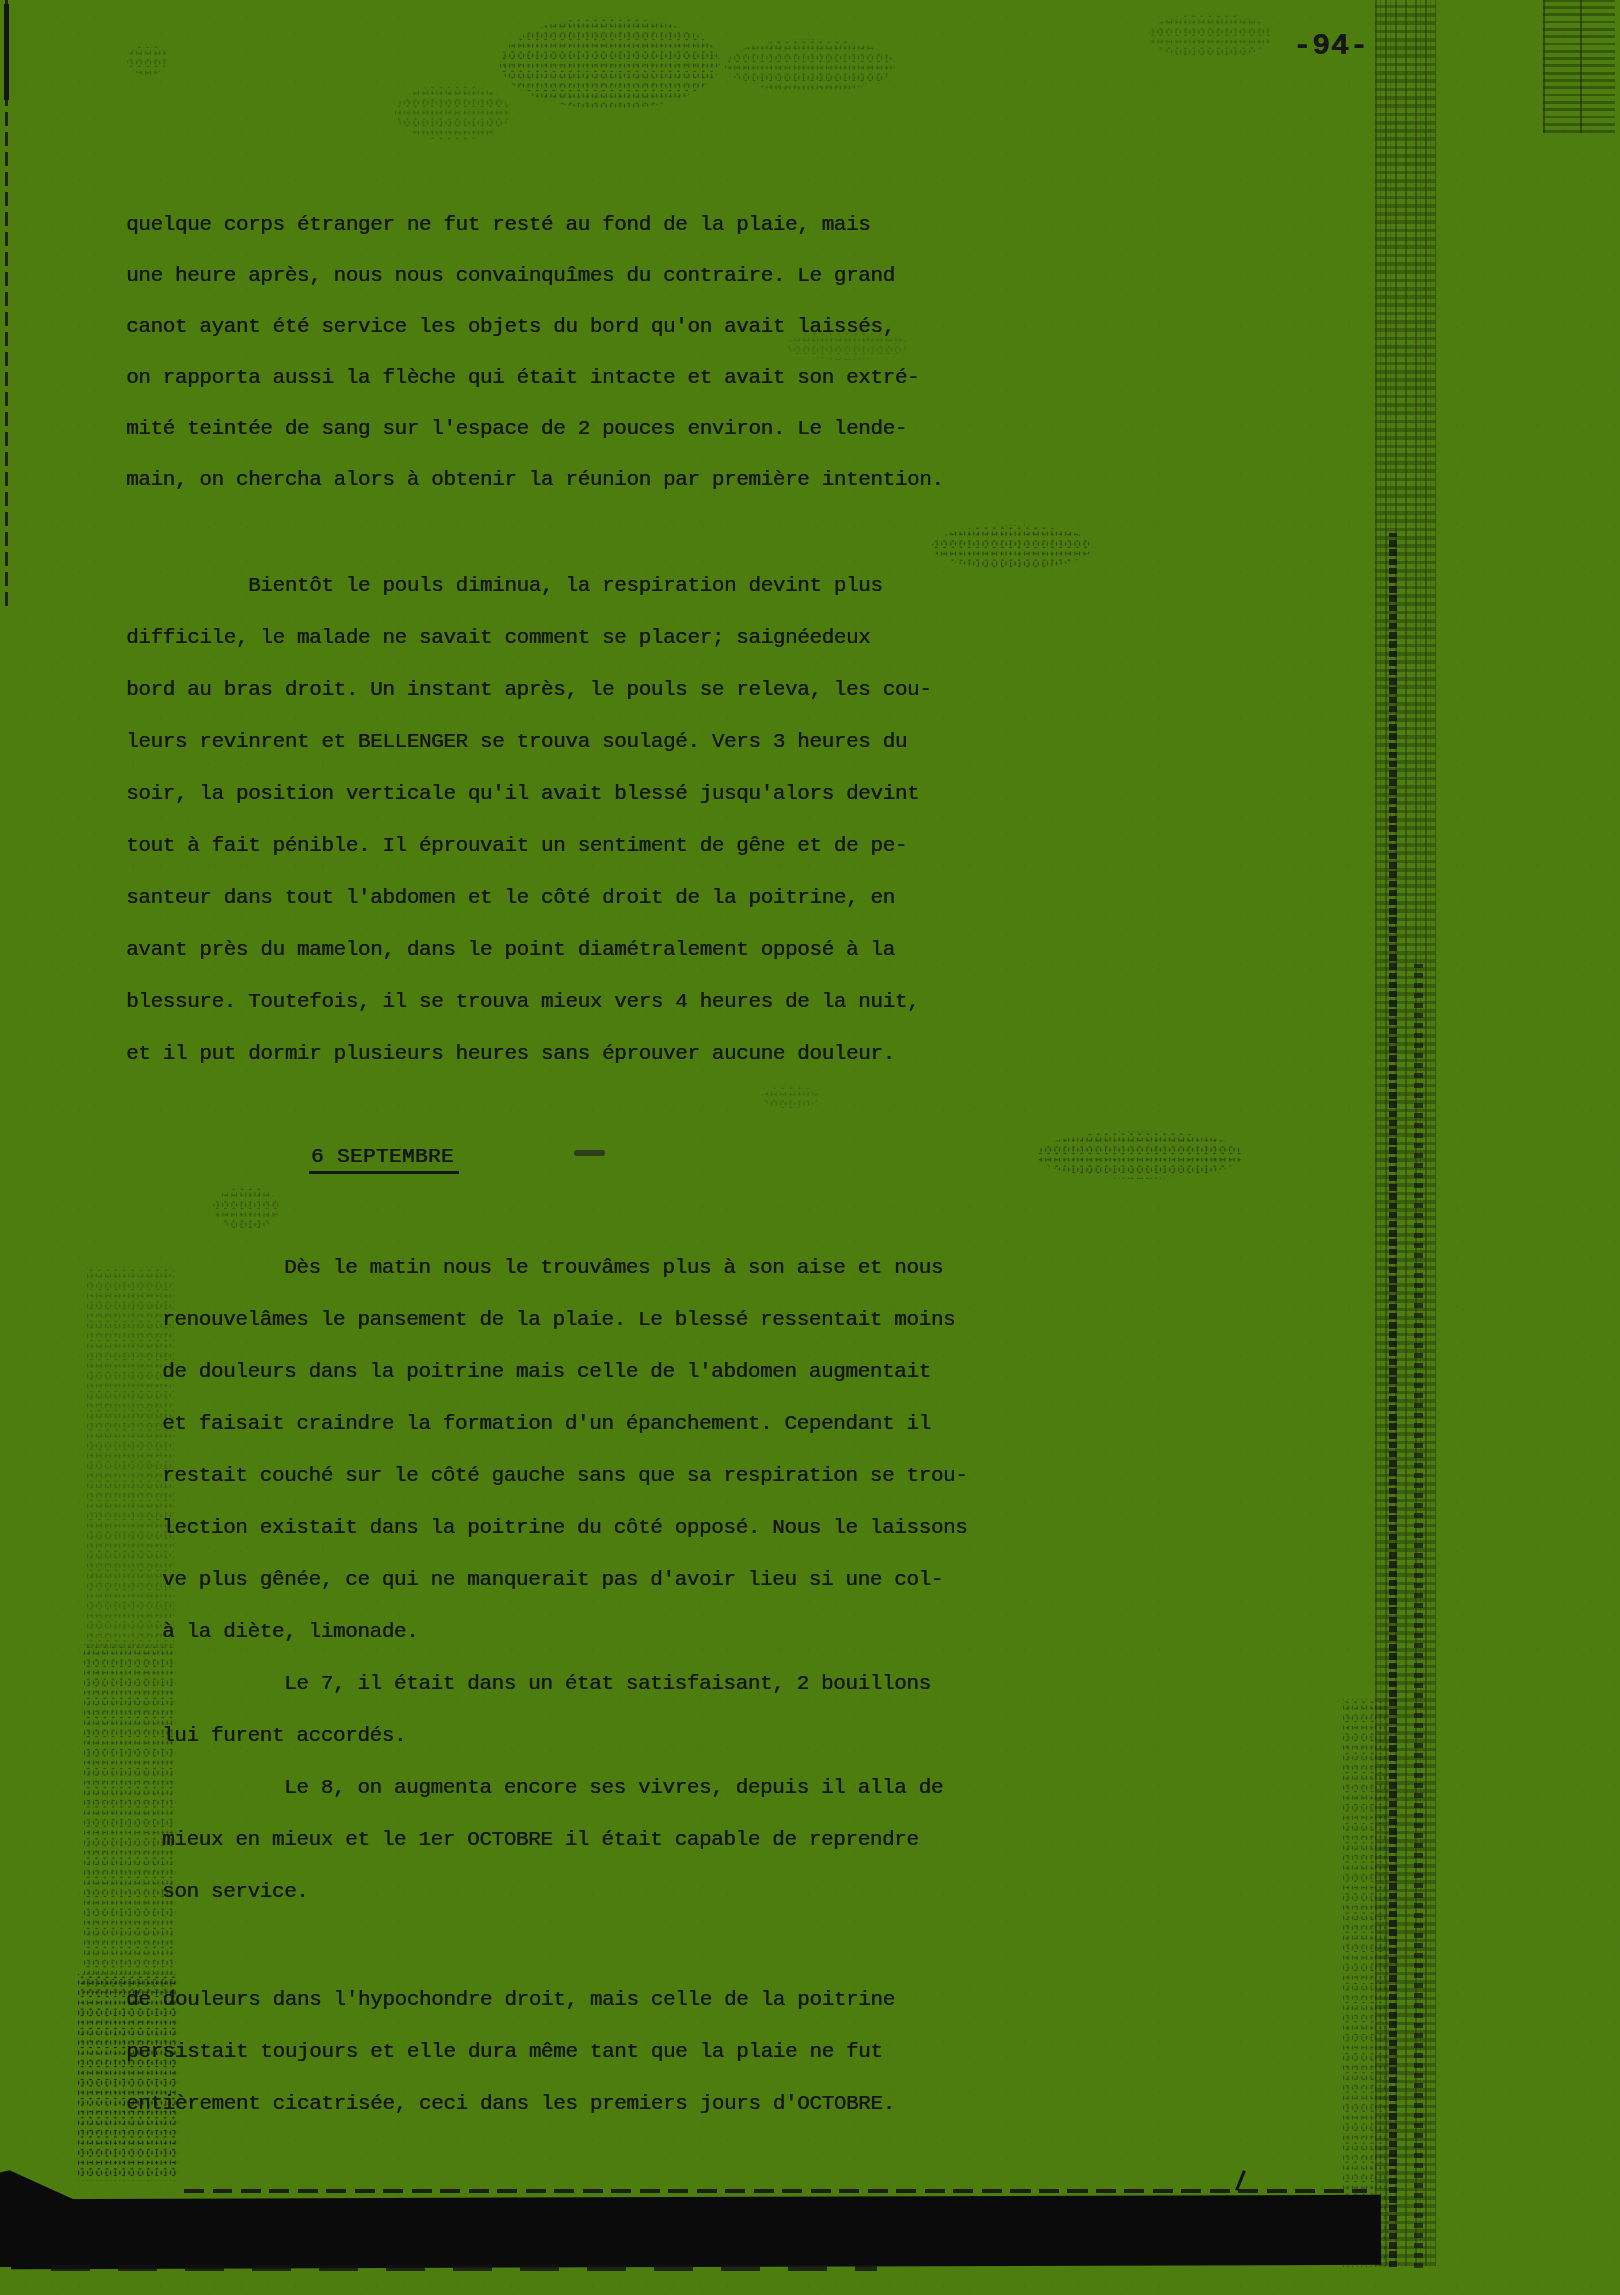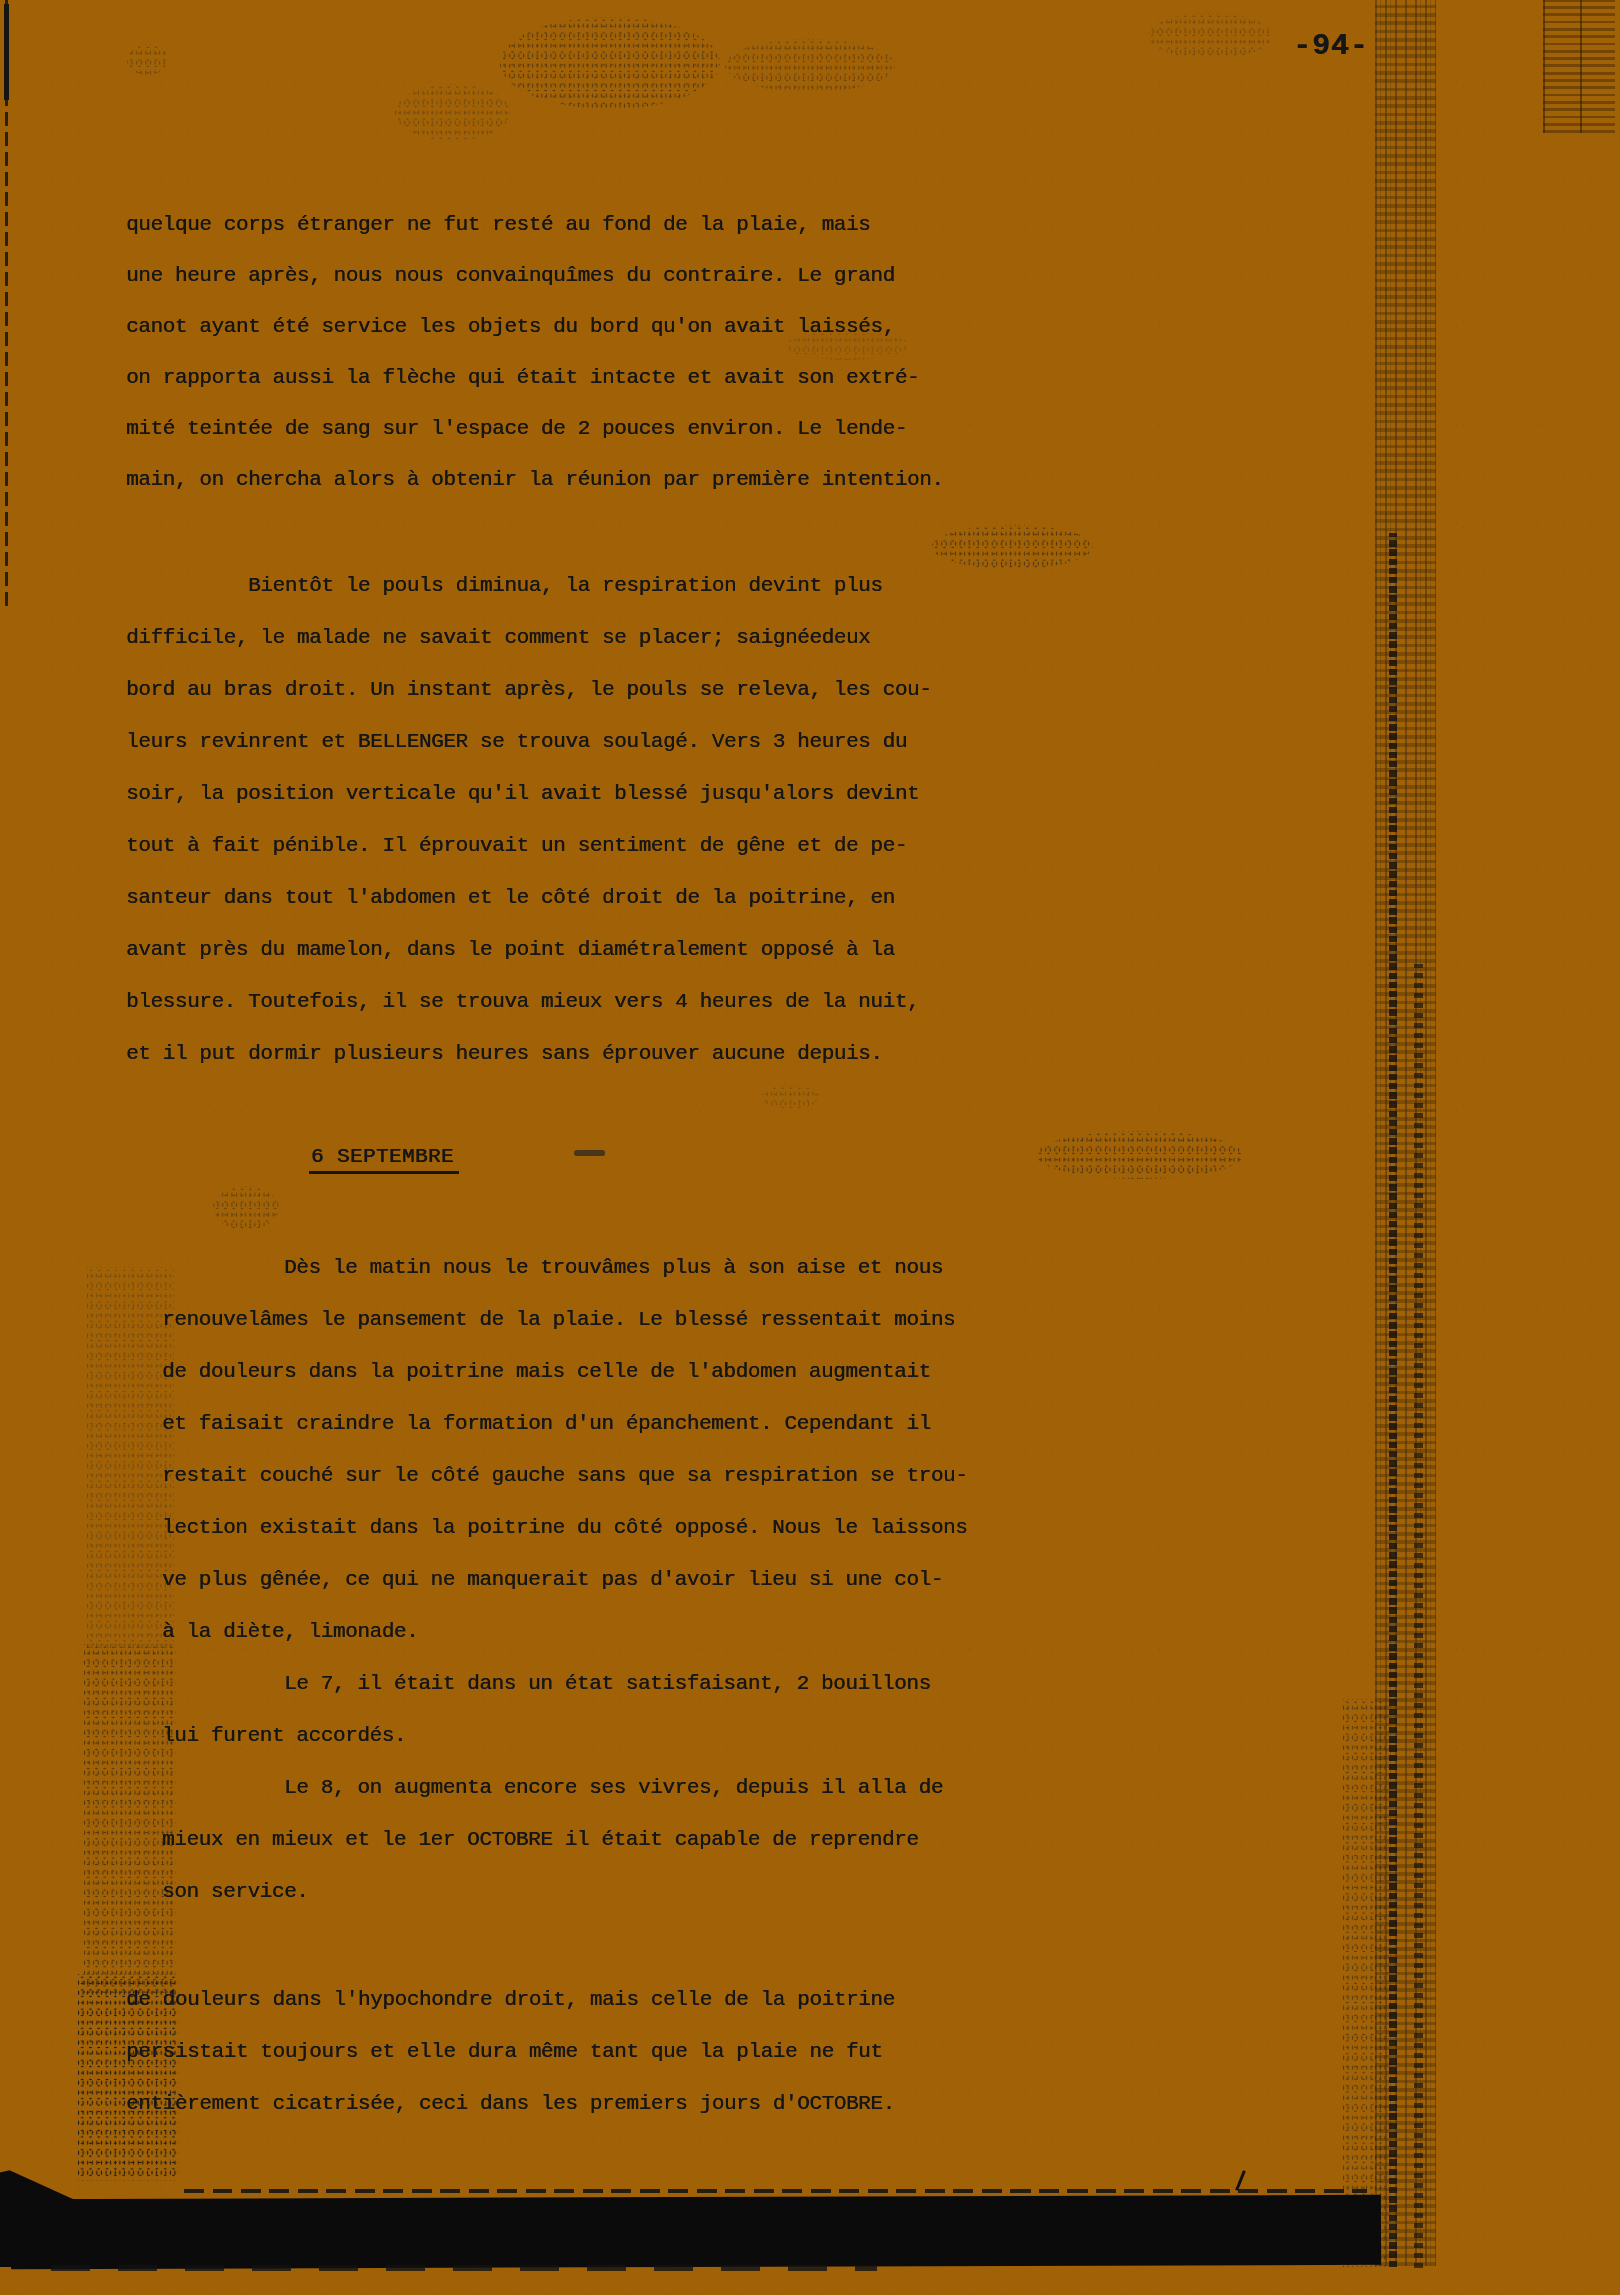--- a/index.html
+++ b/index.html
@@ -1,19 +1,19 @@
 <!DOCTYPE html>
 <html style="font-size:14.7px"><head>
 <meta charset="utf-8">
 <style>
   html,body{margin:0;padding:0;background:#ffffff;}
   .page{
     position:relative;
     width:1621px;height:2296px;
-    background:#a16207;
+    background:#4d7c0f;
     overflow:hidden;
     font-family:"Liberation Mono","DejaVu Sans Mono",monospace;
     color:#161616;
   }
   
   .grain{
     position:absolute;left:0;top:0;right:0;bottom:0;
     background-image:radial-gradient(#111 0.6px, transparent 0.9px),
                      radial-gradient(#111 0.6px, transparent 0.8px);
     background-size:38px 34px,27px 49px;
@@ -119,21 +119,21 @@
   <div class="para p2">
       <div class="line">          Bientôt le pouls diminua, la respiration devint plus</div>
       <div class="line">difficile, le malade ne savait comment se placer; saignéedeux</div>
       <div class="line">bord au bras droit. Un instant après, le pouls se releva, les cou-</div>
       <div class="line">leurs revinrent et BELLENGER se trouva soulagé. Vers 3 heures du</div>
       <div class="line">soir, la position verticale qu'il avait blessé jusqu'alors devint</div>
       <div class="line">tout à fait pénible. Il éprouvait un sentiment de gêne et de pe-</div>
       <div class="line">santeur dans tout l'abdomen et le côté droit de la poitrine, en</div>
       <div class="line">avant près du mamelon, dans le point diamétralement opposé à la</div>
       <div class="line">blessure. Toutefois, il se trouva mieux vers 4 heures de la nuit,</div>
-      <div class="line">et il put dormir plusieurs heures sans éprouver aucune depuis.</div>
+      <div class="line">et il put dormir plusieurs heures sans éprouver aucune douleur.</div>
     </div>
 
   <div class="heading">6 SEPTEMBRE</div>
 
   <div class="para p3">
       <div class="line">          Dès le matin nous le trouvâmes plus à son aise et nous</div>
       <div class="line">renouvelâmes le pansement de la plaie. Le blessé ressentait moins</div>
       <div class="line">de douleurs dans la poitrine mais celle de l'abdomen augmentait</div>
       <div class="line">et faisait craindre la formation d'un épanchement. Cependant il</div>
       <div class="line">restait couché sur le côté gauche sans que sa respiration se trou-</div>

